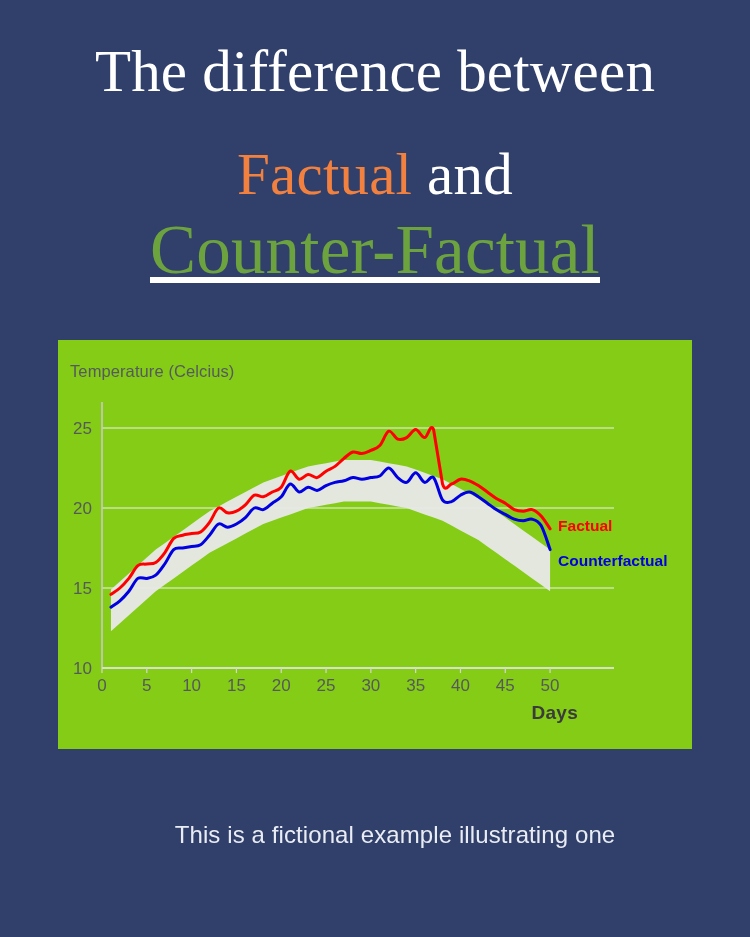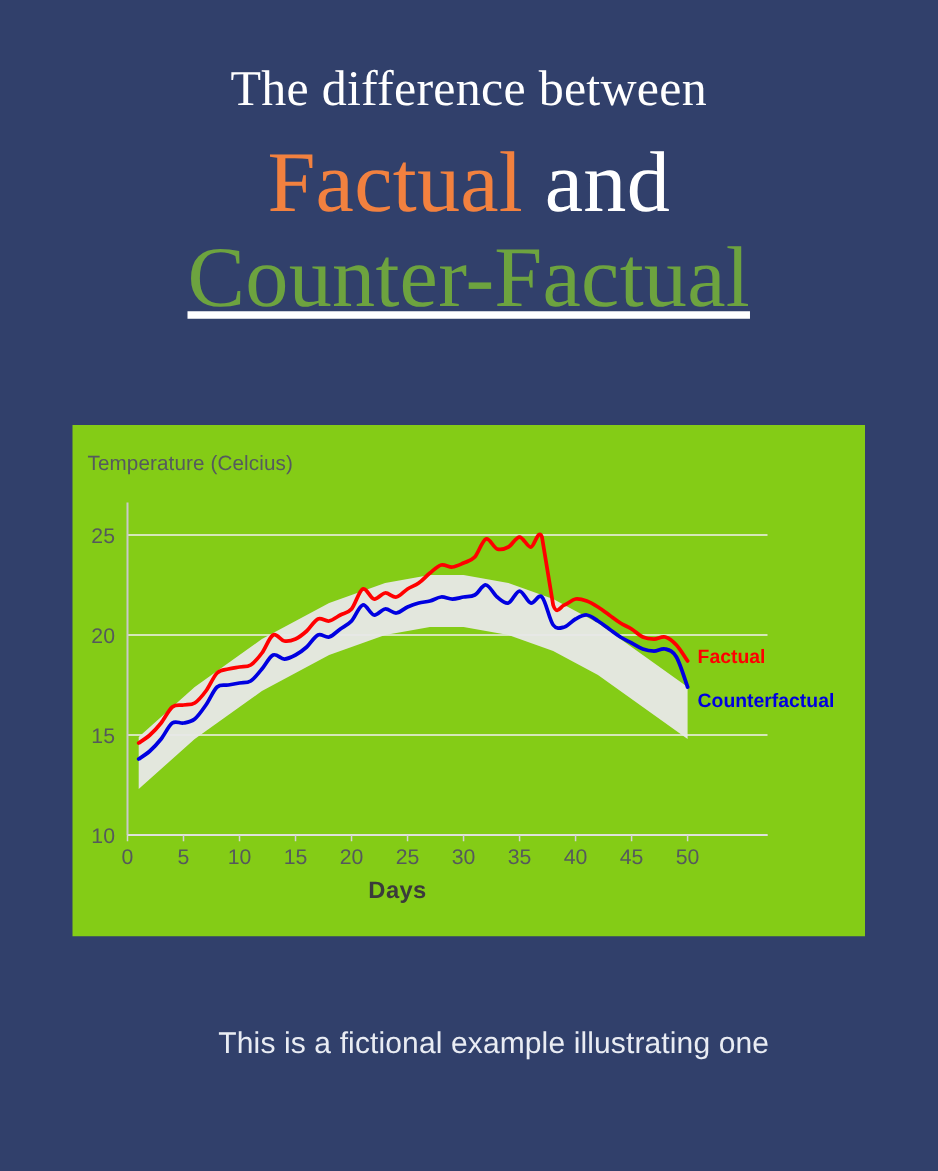--- a/index.html
+++ b/index.html
@@ -21,26 +21,27 @@
     text-align: center;
     line-height: 1.0;
   }
   .title-line {
     font-family: "Liberation Serif", "DejaVu Serif", serif;
     color: #ffffff;
     letter-spacing: 0.2px;
     white-space: nowrap;
   }
   .title-line-1 {
-    font-size: 40px;
+    font-size: 59px;
     line-height: 74px;
   }
   .title-line-2 {
-    font-size: 69px;
+    font-size: 59px;
     line-height: 76px;
+    margin-top: 28px;
   }
   .title-line-3 {
     font-size: 69px;
     line-height: 76px;
     text-decoration: underline;
   }
   .word-factual { color: #f2813f; }
   .word-counterfactual { color: #6da33f; }
 
   
@@ -66,21 +67,21 @@
     left: 0;
     top: 0;
     width: 634px;
     height: 409px;
   }
   .x-axis-title {
     position: absolute;
     left: 0;
     top: 362px;
     width: 520px;
-    text-align: center;
+    text-align: right;
     font-size: 19px;
     font-weight: bold;
     color: #3b3b3b;
     letter-spacing: 0.3px;
   }
 
   
   .tick-text {
     font-family: "Liberation Sans", sans-serif;
     font-size: 17px;

